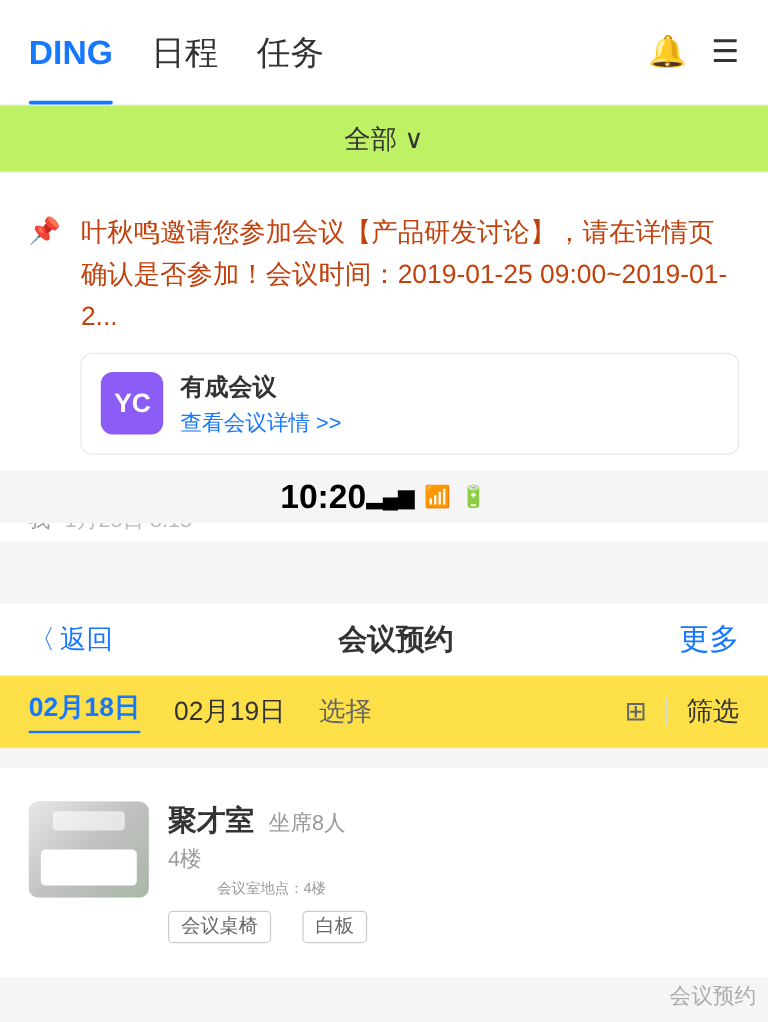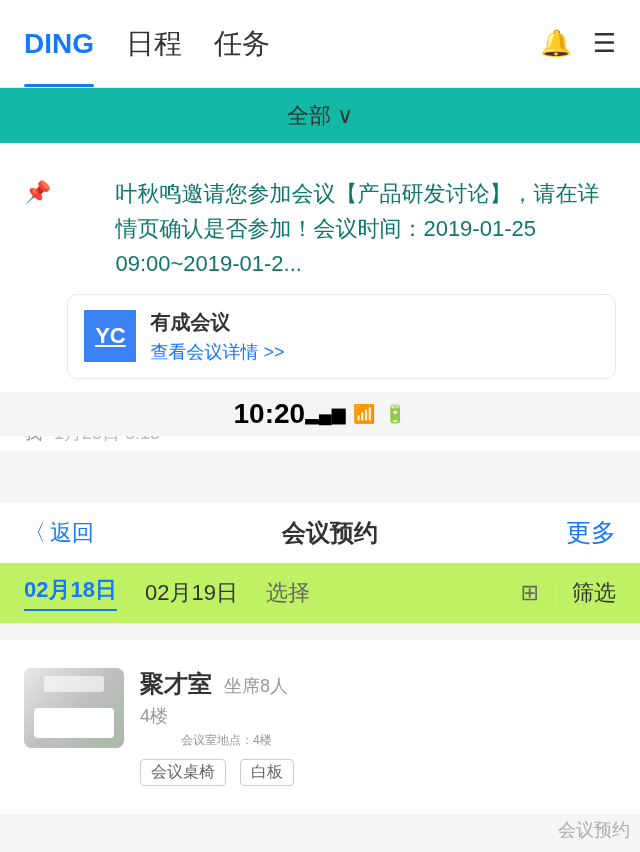--- a/index.html
+++ b/index.html
@@ -84,21 +84,21 @@
     .status-icons {
       display: flex;
       align-items: center;
       gap: 8px;
       font-size: 18px;
       color: #000;
     }
 
     
     .filter-row {
-      background: #14b8a6;
+      background: #bef264;
       display: flex;
       align-items: center;
       justify-content: center;
       height: 56px;
       border-bottom: 1px solid #f0f0f0;
     }
     .filter-btn {
       display: flex;
       align-items: center;
       gap: 6px;
@@ -121,50 +121,48 @@
       color: #1677ff;
       font-size: 22px;
       margin-top: 4px;
       flex-shrink: 0;
     }
     .message-content {
       flex: 1;
     }
     .message-text {
       font-size: 22px;
-      color: #0f766e;
+      color: #c2410c;
       line-height: 1.6;
       margin-bottom: 12px;
-      margin-left: 48px;
     }
 
     
     .conf-card {
       border: 1px solid #e8e8e8;
       border-radius: 10px;
       overflow: hidden;
       display: flex;
       align-items: center;
       padding: 14px 16px;
       gap: 14px;
       background: #fff;
     }
     .conf-logo {
       width: 52px;
       height: 52px;
-      background: #3b82f6;
-      border-radius: 0;
+      background: #8b5cf6;
+      border-radius: 10px;
       display: flex;
       align-items: center;
       justify-content: center;
       font-size: 22px;
       font-weight: bold;
       color: #fff;
       flex-shrink: 0;
-      text-decoration: underline;
     }
     .conf-info {
       flex: 1;
     }
     .conf-name {
       font-size: 20px;
       font-weight: 600;
       color: #333;
       margin-bottom: 4px;
     }
@@ -219,21 +217,21 @@
       color: #333;
     }
     .more-btn {
       font-size: 25px;
       color: #1677ff;
       cursor: pointer;
     }
 
     
     .date-row {
-      background: #bef264;
+      background: #fde047;
       display: flex;
       align-items: center;
       padding: 12px 24px;
       gap: 28px;
       border-bottom: 1px solid #f0f0f0;
     }
     .date-item {
       font-size: 22px;
       color: #333;
       cursor: pointer;
@@ -344,21 +342,21 @@
       margin-bottom: 4px;
     }
     .room-location {
       font-size: 12px;
       color: #999;
       margin-bottom: 10px;
       margin-left: 41px;
     }
     .room-tags {
       display: flex;
-      gap: 14px;
+      gap: 26px;
     }
     .room-tag {
       border: 1px solid #ccc;
       border-radius: 4px;
       padding: 2px 10px;
       font-size: 16px;
       color: #666;
     }
 
     

